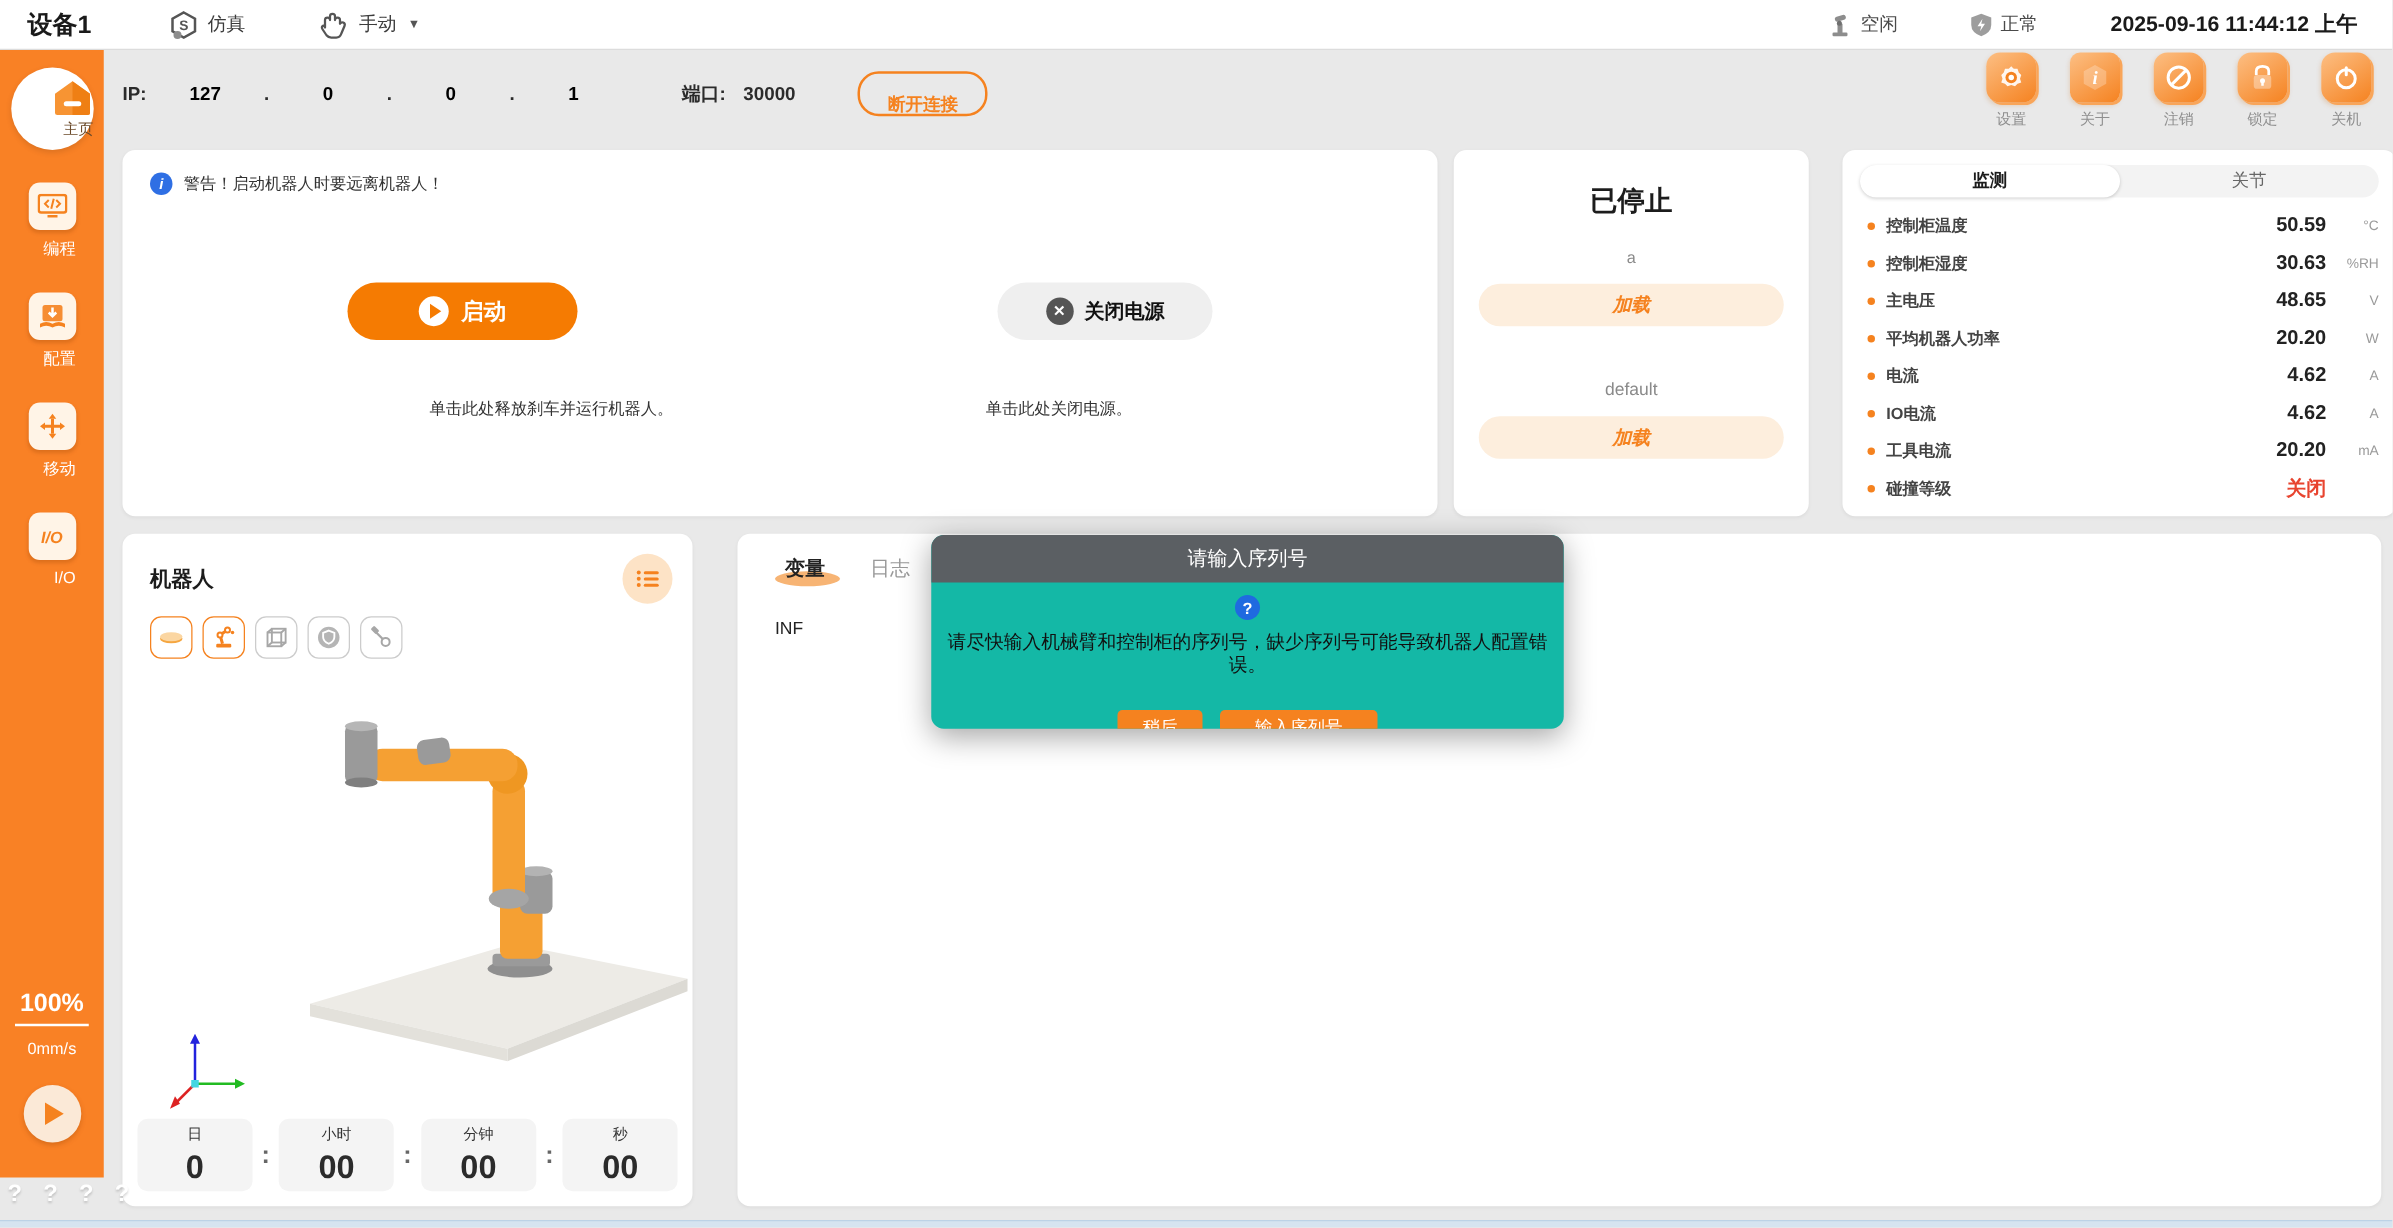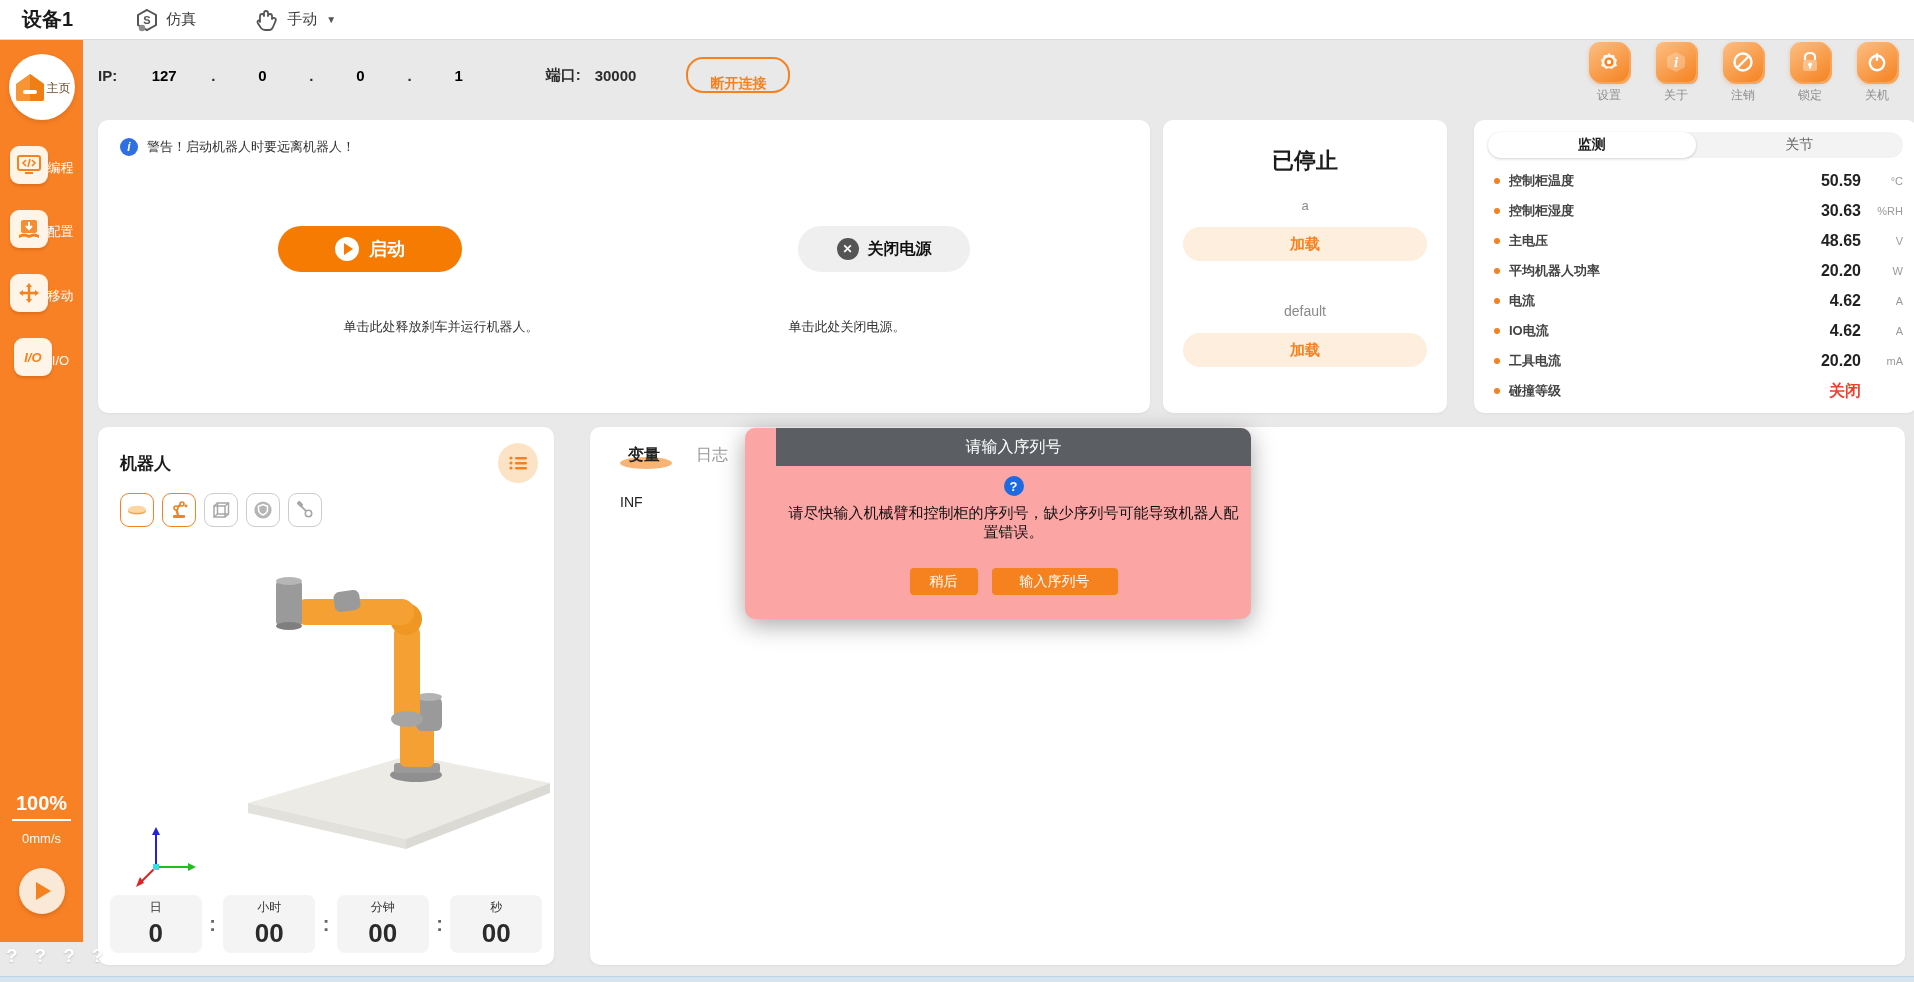--- a/index.html
+++ b/index.html
@@ -11,21 +11,21 @@
   .device-name { font-size:20px; font-weight:bold; color:#1a1a1a; margin-left:22px; }
   .tb-group { display:flex; align-items:center; gap:7px; margin-left:62px; font-size:15px; color:#3c3c3c; }
   .tb-group.mode { margin-left:58px; }
   .caret { font-size:10px; color:#555; margin-left:2px; }
   .tb-right { margin-left:auto; display:flex; align-items:center; }
   .tb-status { display:flex; align-items:center; gap:6px; font-size:15px; color:#4a4a4a; margin-right:58px; }
   .tb-datetime { font-size:17px; font-weight:bold; color:#1a1a1a; margin-right:28px; }
 
   
   .sidebar { position:absolute; left:0; top:40px; width:83px; height:902px; background:#f98125; display:flex; flex-direction:column; align-items:center; }
-  .side-item { display:flex; align-items:center; cursor:pointer; margin-top:26px; }
+  .side-item { display:flex; flex-direction:column; align-items:flex-end; cursor:pointer; margin-top:26px; }
   .side-item .sq { width:38px; height:38px; border-radius:9px; background:#fff4e7; display:flex; align-items:center; justify-content:center; box-shadow:0 2px 3px rgba(140,60,0,.25); }
   .side-item .lbl { color:#fff; font-size:13px; margin-top:6px; }
   .side-item.active { background:#fff; border-radius:50%; width:66px; height:66px; justify-content:center; margin-top:14px; box-shadow:0 2px 5px rgba(0,0,0,.12); }
   .side-item.active .lbl { color:#6b4a2a; margin-top:2px; font-size:12px; }
   .io-glyph { font-size:13px; font-weight:bold; color:#f5821f; font-style:italic; }
   .speed-block { margin-top:auto; display:flex; flex-direction:column; align-items:center; }
   .speed-pct { color:#fff; font-size:20px; font-weight:bold; border-bottom:2px solid #fff; padding:0 4px 4px; }
   .speed-mm { color:#fff; font-size:13px; margin-top:10px; }
   .play-circle { width:46px; height:46px; border-radius:50%; background:#fbe9d7; margin-top:22px; display:flex; align-items:center; justify-content:center; cursor:pointer; box-shadow:0 2px 4px rgba(140,60,0,.3); }
   .play-tri { width:0; height:0; border-left:15px solid #f5821f; border-top:9px solid transparent; border-bottom:9px solid transparent; margin-left:4px; }
@@ -61,21 +61,21 @@
   .start-ico i { display:block; width:0; height:0; border-left:9px solid #f57b02; border-top:6px solid transparent; border-bottom:6px solid transparent; margin-left:3px; }
   .btn-poweroff { width:172px; height:46px; border:none; border-radius:23px; background:#efefef; color:#111; font-size:16px; font-weight:bold; display:flex; align-items:center; justify-content:center; gap:9px; cursor:pointer; }
   .off-ico { width:22px; height:22px; border-radius:50%; background:#555; color:#fff; font-size:12px; font-weight:bold; display:flex; align-items:center; justify-content:center; }
   .caption-row { display:flex; justify-content:space-between; padding:0 100px 0 140px; margin-top:46px; }
   .caption { font-size:13px; color:#333; width:420px; text-align:center; }
 
   .card-status { left:1163px; top:120px; width:284px; height:293px; display:flex; flex-direction:column; align-items:center; }
   .status-title { font-size:22px; font-weight:bold; color:#1c1c1c; margin-top:26px; }
   .slot-name { font-size:13px; color:#8a8a8a; margin-top:22px; }
   .slot-name.second { margin-top:42px; font-size:14px; }
-  .btn-load { width:244px; height:34px; border:none; border-radius:17px; background:#fdeedd; color:#f5821f; font-size:15px; font-weight:bold; margin-top:14px; cursor:pointer; }
+  .btn-load { width:244px; height:34px; border:none; border-radius:17px; background:#fdeedd; color:#f5821f; font-size:15px; font-weight:bold; margin-top:14px; cursor:pointer;font-style:italic; }
 
   .card-monitor { left:1462px; top:120px; width:443px; height:293px; padding:12px 14px 0;margin-left:12px; }
   .mon-tabs { width:100%; height:26px; background:#f3f3f3; border-radius:13px; display:flex; }
   .mon-tab { flex:1; display:flex; align-items:center; justify-content:center; font-size:14px; color:#666; cursor:pointer; }
   .mon-tab.active { background:#fff; border-radius:13px; font-weight:bold; color:#1c1c1c; box-shadow:0 1px 3px rgba(0,0,0,.18); }
   .mon-rows { margin-top:8px; }
   .mon-row { display:flex; align-items:center; height:30px; }
   .bullet { width:6px; height:6px; border-radius:50%; background:#f5821f; margin:0 9px 0 6px; flex:none; }
   .mon-label { font-size:13px; color:#444;font-weight:bold; }
   .mon-val { margin-left:auto; font-size:16px; font-weight:bold; color:#222; width:70px; text-align:right; }
@@ -101,21 +101,21 @@
   .card-vars { left:590px; top:427px; width:1315px; height:538px; }
   .vars-tabs { display:flex; gap:36px; padding:18px 0 0 38px; }
   .vtab { position:relative; font-size:16px; cursor:pointer; }
   .vtab .swoosh { position:absolute; left:-8px; bottom:-3px; width:52px; height:12px; background:#f6a75c; border-radius:50%; opacity:.85; z-index:0; }
   .vtab .t { position:relative; z-index:1; }
   .vtab.active .t { font-weight:bold; color:#222; }
   .vtab.inactive { color:#999; }
   .vars-value { font-size:14px; color:#222; padding:28px 0 0 30px; }
 
   
-  .modal { position:absolute; left:745px; top:428px; width:506px; height:191px; background:#fca5a5; border-radius:10px; box-shadow:0 6px 24px rgba(0,0,0,.35); z-index:20; overflow:hidden;padding-left:31px; }
+  .modal { position:absolute; left:745px; top:428px; width:506px; height:155px; background:#14b8a6; border-radius:10px; box-shadow:0 6px 24px rgba(0,0,0,.35); z-index:20; overflow:hidden; }
   .modal-head { height:38px; background:#5b5f63; color:#fff; font-size:16px; display:flex; align-items:center; justify-content:center; }
   .modal-body { display:flex; flex-direction:column; align-items:center; }
   .q-dot { width:20px; height:20px; border-radius:50%; background:#1f6ae0; color:#fff; font-size:13px; font-weight:bold; display:flex; align-items:center; justify-content:center; margin-top:10px; }
   .modal-msg { font-size:15px; color:#111; margin-top:8px; text-align:center; padding:0 8px; }
   .modal-btns { display:flex; gap:14px; margin-top:26px; }
   .btn-later { width:68px; height:27px; border:none; border-radius:4px; background:#f5821f; color:#fff; font-size:14px; cursor:pointer; }
   .btn-enter-sn { width:126px; height:27px; border:none; border-radius:4px; background:#f5821f; color:#fff; font-size:14px; cursor:pointer; }
 
   .bottom-strip { position:absolute; left:0; top:976px; width:1914px; height:6px; background:#d6e4f0; border-top:1px solid #bcd2e6; z-index:30; }
   svg { display:block; }
@@ -140,20 +140,43 @@
   <div class="tb-group mode">
     <span>
       <svg width="26" height="24" viewBox="0 0 26 24">
           <path d="M6 14 L6 8 q0-2 2-2 q2 0 2 2 l0-3 q0-2 2-2 q2 0 2 2 l0 3 q0-2 2-2 q2 0 2 2 l0 3 q1-1.6 2.6-1 q1.8.8 1 2.8 L19 19 q-1 3-4 3 L11 22 q-2.4 0-3.8-1.8 L4 15.4 q-1.2-1.8.4-2.8 q1-.6 1.6 1.4 Z" fill="none" stroke="#555" stroke-width="1.8" stroke-linejoin="round"></path>
         </svg>
     </span>
     <span>手动</span>
     <span class="caret">▼</span>
   </div>
 
+  <div class="tb-right">
+    <div class="tb-status">
+      <span>
+        <svg width="20" height="20" viewBox="0 0 20 20">
+            <rect x="4" y="16" width="12" height="3" rx="1" fill="#8d8d8d"></rect>
+            <rect x="8" y="9" width="4" height="8" fill="#8d8d8d"></rect>
+            <rect x="6" y="4" width="9" height="4" rx="2" fill="#8d8d8d" transform="rotate(-18 6 6)"></rect>
+            <circle cx="9.5" cy="8.5" r="2" fill="#6f6f6f"></circle>
+          </svg>
+      </span>
+      <span>空闲</span>
+    </div>
+    <div class="tb-status">
+      <span>
+        <svg width="18" height="20" viewBox="0 0 18 20">
+            <path d="M9 1 L17 4 V10 q0 6-8 9 q-8-3-8-9 V4 Z" fill="#9d9d9d"></path>
+            <path d="M10 5 L6 11 h3 l-1 4 l4-6 h-3 Z" fill="#fff"></path>
+          </svg>
+      </span>
+      <span>正常</span>
+    </div>
+    <div class="tb-datetime">2025-09-16 11:44:12 上午</div>
+  </div>
 </div>
 
 <div class="sidebar">
   <div class="side-item active">
     <span>
       <svg width="34" height="30" viewBox="0 0 34 30">
           <path d="M17 2 L31 12 V27 q0 2-2 2 H5 q-2 0-2-2 V12 Z" fill="#f79433"></path>
           <path d="M17 2 L31 12 V27 q0 2-2 2 H17 Z" fill="#ef7f14"></path>
           <rect x="10" y="18" width="14" height="4" rx="2" fill="#fff"></rect>
         </svg>

